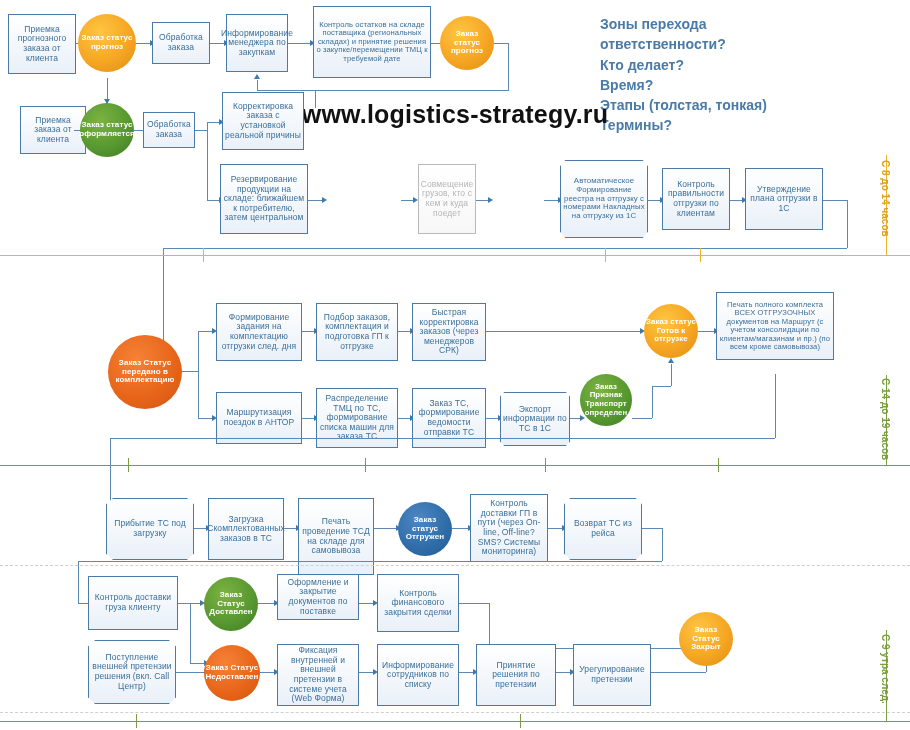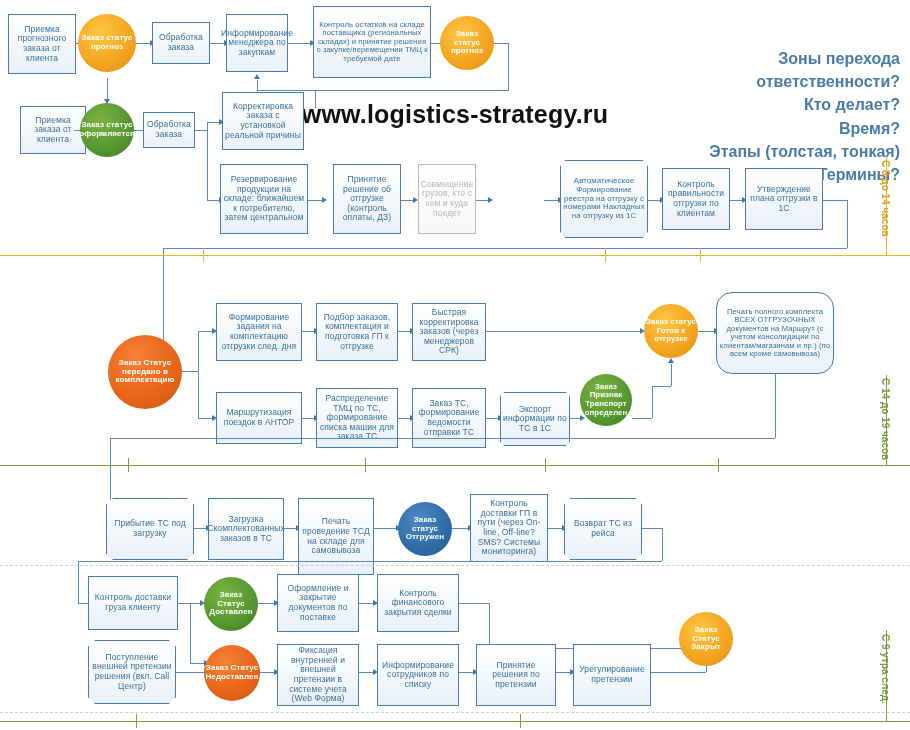--- a/index.html
+++ b/index.html
@@ -60,22 +60,22 @@
              font-size:10px;font-weight:700;white-space:nowrap;}
   .sl-y{color:#d9a01c;}
   .sl-g{color:#7a9e3e;}
   .sidebar-v{position:absolute;width:1px;}
   .sb-y{background:#f0b323;}
   .sb-g{background:#7a9e3e;}
 
   
   #site-title{position:absolute;left:0;width:910px;top:100px;text-align:center;
               font-size:25px;font-weight:700;color:#111;letter-spacing:.2px;}
-  #questions{position:absolute;left:600px;top:14px;width:300px;text-align:right;
-             font-size:16px;color:#4a7ba8;line-height:1.45;font-weight:600;margin-top:33px;}
+  #questions{position:absolute;left:600px;top:14px;width:300px;text-align:left;
+             font-size:14px;color:#4a7ba8;line-height:1.45;font-weight:600;}
 </style>
 </head>
 <body>
 
 <div id="canvas">
 
   <div id="questions">
     <div>Зоны перехода</div>
     <div>ответственности?</div>
     <div>Кто делает?</div>
@@ -165,23 +165,20 @@
     <span>Корректировка заказа с установкой реальной причины</span>
     </div>
 
   <div class="node box" style="left:220px;top:164px;width:88px;height:70px;font-size:8.5px;">
     <span>Резервирование продукции на складе: ближайшем к потребителю, затем центральном</span>
     </div>
 
   <div class="ln lh" style="left:308px;top:200px;width:14px;"></div>
   <div class="arrow ar-r" style="left:322px;top:197px;"></div>
 
-  <div class="node box" style="left:333px;top:164px;width:68px;height:70px;font-size:8.5px;">
-    <span>Принятие решение об отгрузке (контроль оплаты, ДЗ)</span>
-    </div>
 
   <div class="ln lh" style="left:401px;top:200px;width:12px;"></div>
   <div class="arrow ar-r" style="left:413px;top:197px;"></div>
 
   <div class="node box grey" style="left:418px;top:164px;width:58px;height:70px;font-size:8.5px;">
     <span>Совмещение грузов, кто с кем и куда поедет</span>
     </div>
 
   <div class="ln lh" style="left:476px;top:200px;width:12px;"></div>
   <div class="arrow ar-r" style="left:488px;top:197px;"></div>
@@ -255,21 +252,21 @@
   <div class="ln lh" style="left:486px;top:331px;width:154px;"></div>
   <div class="arrow ar-r" style="left:640px;top:328px;"></div>
 
   <div class="node circle c-orange" style="left:644px;top:304px;width:54px;height:54px;font-size:7.8px;">
     <span>Заказ статус Готов к отгрузке</span>
     </div>
 
   <div class="ln lh" style="left:698px;top:331px;width:16px;"></div>
   <div class="arrow ar-r" style="left:714px;top:328px;"></div>
 
-  <div class="node box" style="left:716px;top:292px;width:118px;height:82px;font-size:7.6px;border-radius:16px;">
+  <div class="node box" style="left:716px;top:292px;width:118px;height:68px;font-size:7.6px;">
     <span>Печать полного комплекта ВСЕХ ОТГРУЗОЧНЫХ документов на Маршрут (с учетом консолидации по клиентам/магазинам и пр.) (по всем кроме самовывоза)</span>
     </div>
 
   <div class="node box" style="left:216px;top:392px;width:86px;height:52px;font-size:8.5px;">
     <span>Маршрутизация поездок в АНТОР</span>
     </div>
 
   <div class="ln lh" style="left:302px;top:418px;width:12px;"></div>
   <div class="arrow ar-r" style="left:314px;top:415px;"></div>
 
@@ -379,21 +376,21 @@
     <span>Заказ Статус Доставлен</span>
     </div>
 
   <div class="ln lv" style="left:190px;top:603px;height:60px;"></div>
   <div class="ln lh" style="left:190px;top:663px;width:14px;"></div>
   <div class="arrow ar-r" style="left:204px;top:660px;"></div>
 
   <div class="ln lh" style="left:258px;top:603px;width:16px;"></div>
   <div class="arrow ar-r" style="left:274px;top:600px;"></div>
 
-  <div class="node box" style="left:277px;top:574px;width:82px;height:58px;font-size:8.5px;">
+  <div class="node box" style="left:277px;top:574px;width:82px;height:46px;font-size:8.5px;">
     <span>Оформление и закрытие документов по поставке</span>
     </div>
 
   <div class="ln lh" style="left:359px;top:603px;width:14px;"></div>
   <div class="arrow ar-r" style="left:373px;top:600px;"></div>
 
   <div class="node box" style="left:377px;top:574px;width:82px;height:58px;font-size:8.5px;">
     <span>Контроль финансового закрытия сделки</span>
     </div>
 

